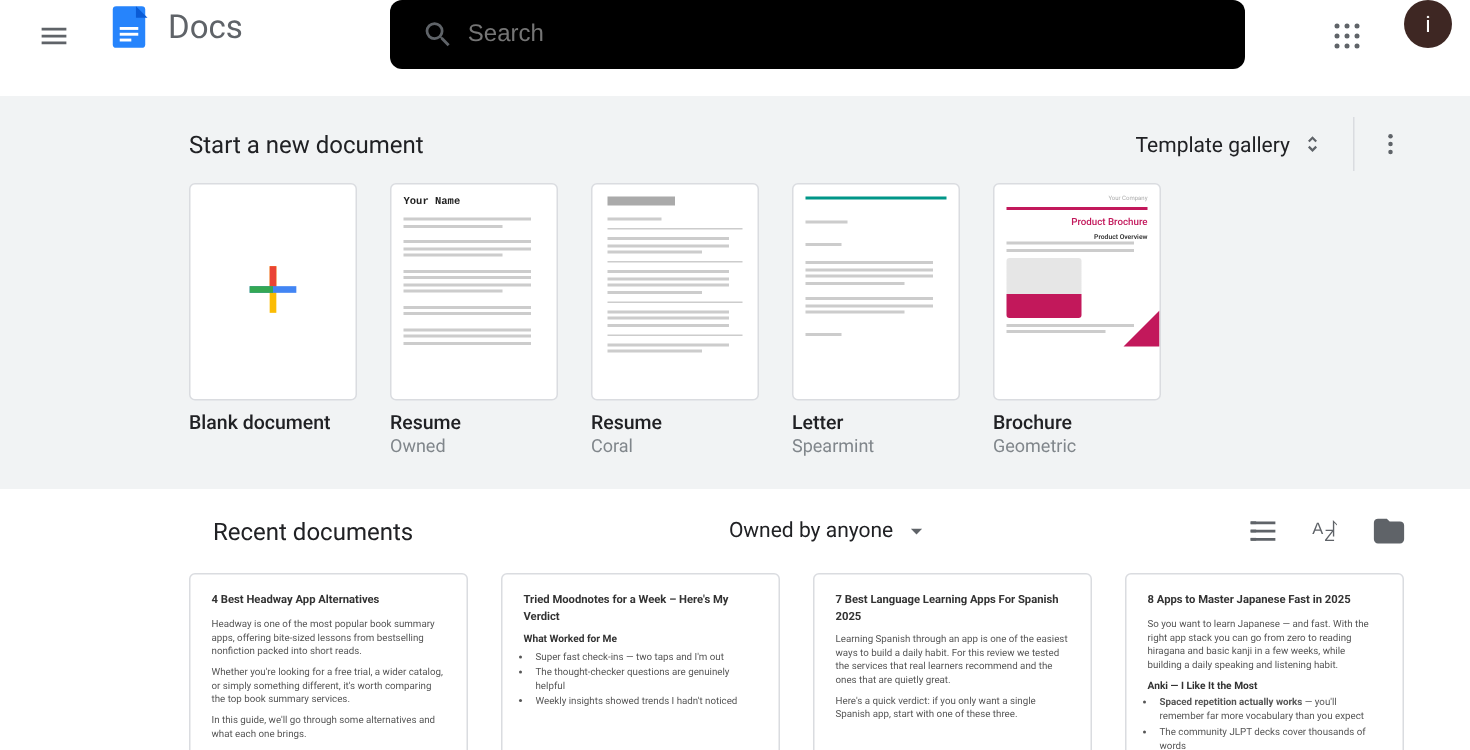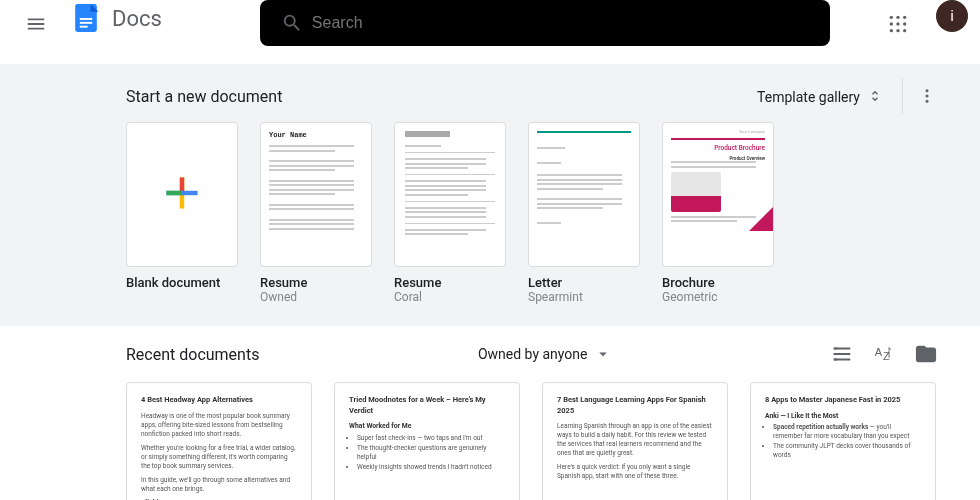--- a/index.html
+++ b/index.html
@@ -19,21 +19,21 @@
 .template-head { display:flex; align-items:center; justify-content:space-between; height:36px; margin-bottom:8px; }
 .section-title { font-size:16px; font-weight:400; color:#202124; }
 .gallery-btn { display:flex; align-items:flex-end; gap:6px; font-size:14px; color:#202124; cursor:pointer; padding:6px 10px; border-radius:4px; }
 .menu-dots { width:36px; height:36px; display:flex; align-items:center; justify-content:center; cursor:pointer; border-left:1px solid #dadce0; margin-left:8px; padding-left:12px; }
 .template-row { display:flex; gap:22px; }
 .tcard { width:112px; cursor:pointer; }
 .thumb { width:112px; height:145px; background:#fff; border:1px solid #dadce0; border-radius:4px; overflow:hidden; position:relative; }
 .tname { font-size:13px; color:#202124; margin-top:8px; font-weight:500; white-space:nowrap; overflow:hidden; text-overflow:ellipsis;}
 .tsub { font-size:12px; color:#80868b; white-space:nowrap; overflow:hidden; text-overflow:ellipsis;}
 .blank-plus { position:absolute; top:50%; left:50%; transform:translate(-50%,-50%); }
-.recent-head { display:flex; align-items:center; height:56px; }
+.recent-head { display:flex; align-items:center; height:56px;margin-left:16px; }
 .recent-head .section-title { flex: 0 0 auto; }
 .recent-head .mid { flex:1; display:flex; justify-content:center; }
 .filter-btn { display:flex; align-items:center; gap:6px; font-size:14px; color:#202124; cursor:pointer; padding:6px 8px; border-radius:4px;}
 .right-icons { display:flex; gap:18px; }
 .icon-btn { width:24px; height:24px; display:flex; align-items:center; justify-content:center; cursor:pointer; color:#5f6368;}
 .doc-row { display:flex; gap:22px; }
 .dcard { width:186px; cursor:pointer; }
 .dthumb { width:186px; height:240px; background:#fff; border:1px solid #dadce0; border-radius:4px; padding:12px 14px; overflow:hidden; font-size:6.5px; line-height:1.4; color:#555;}
 .dtitle { font-size:7.5px; font-weight:700; color:#333; margin-bottom:6px; }
 .dpara { margin-bottom:5px; }
@@ -309,20 +309,21 @@
       <div class="dthumb">
         <div class="dtitle">7 Best Language Learning Apps For Spanish 2025</div>
         <div class="dpara">Learning Spanish through an app is one of the easiest ways to build a daily habit. For this review we tested the services that real learners recommend and the ones that are quietly great.</div>
         <div class="dpara">Here's a quick verdict: if you only want a single Spanish app, start with one of these three.</div>
 
       </div>
     </div>
     <div class="dcard">
       <div class="dthumb">
         <div class="dtitle">8 Apps to Master Japanese Fast in 2025</div>
+        <div class="dpara">So you want to learn Japanese — and fast. With the right app stack you can go from zero to reading hiragana and basic kanji in a few weeks, while building a daily speaking and listening habit.</div>
         <div class="dh">Anki — I Like It the Most</div>
         <ul class="dul">
             <li><b>Spaced repetition actually works</b> — you'll remember far more vocabulary than you expect</li>
             <li>The community JLPT decks cover thousands of words</li>
           </ul>
 
       </div>
     </div>
   </div>
 </div>

